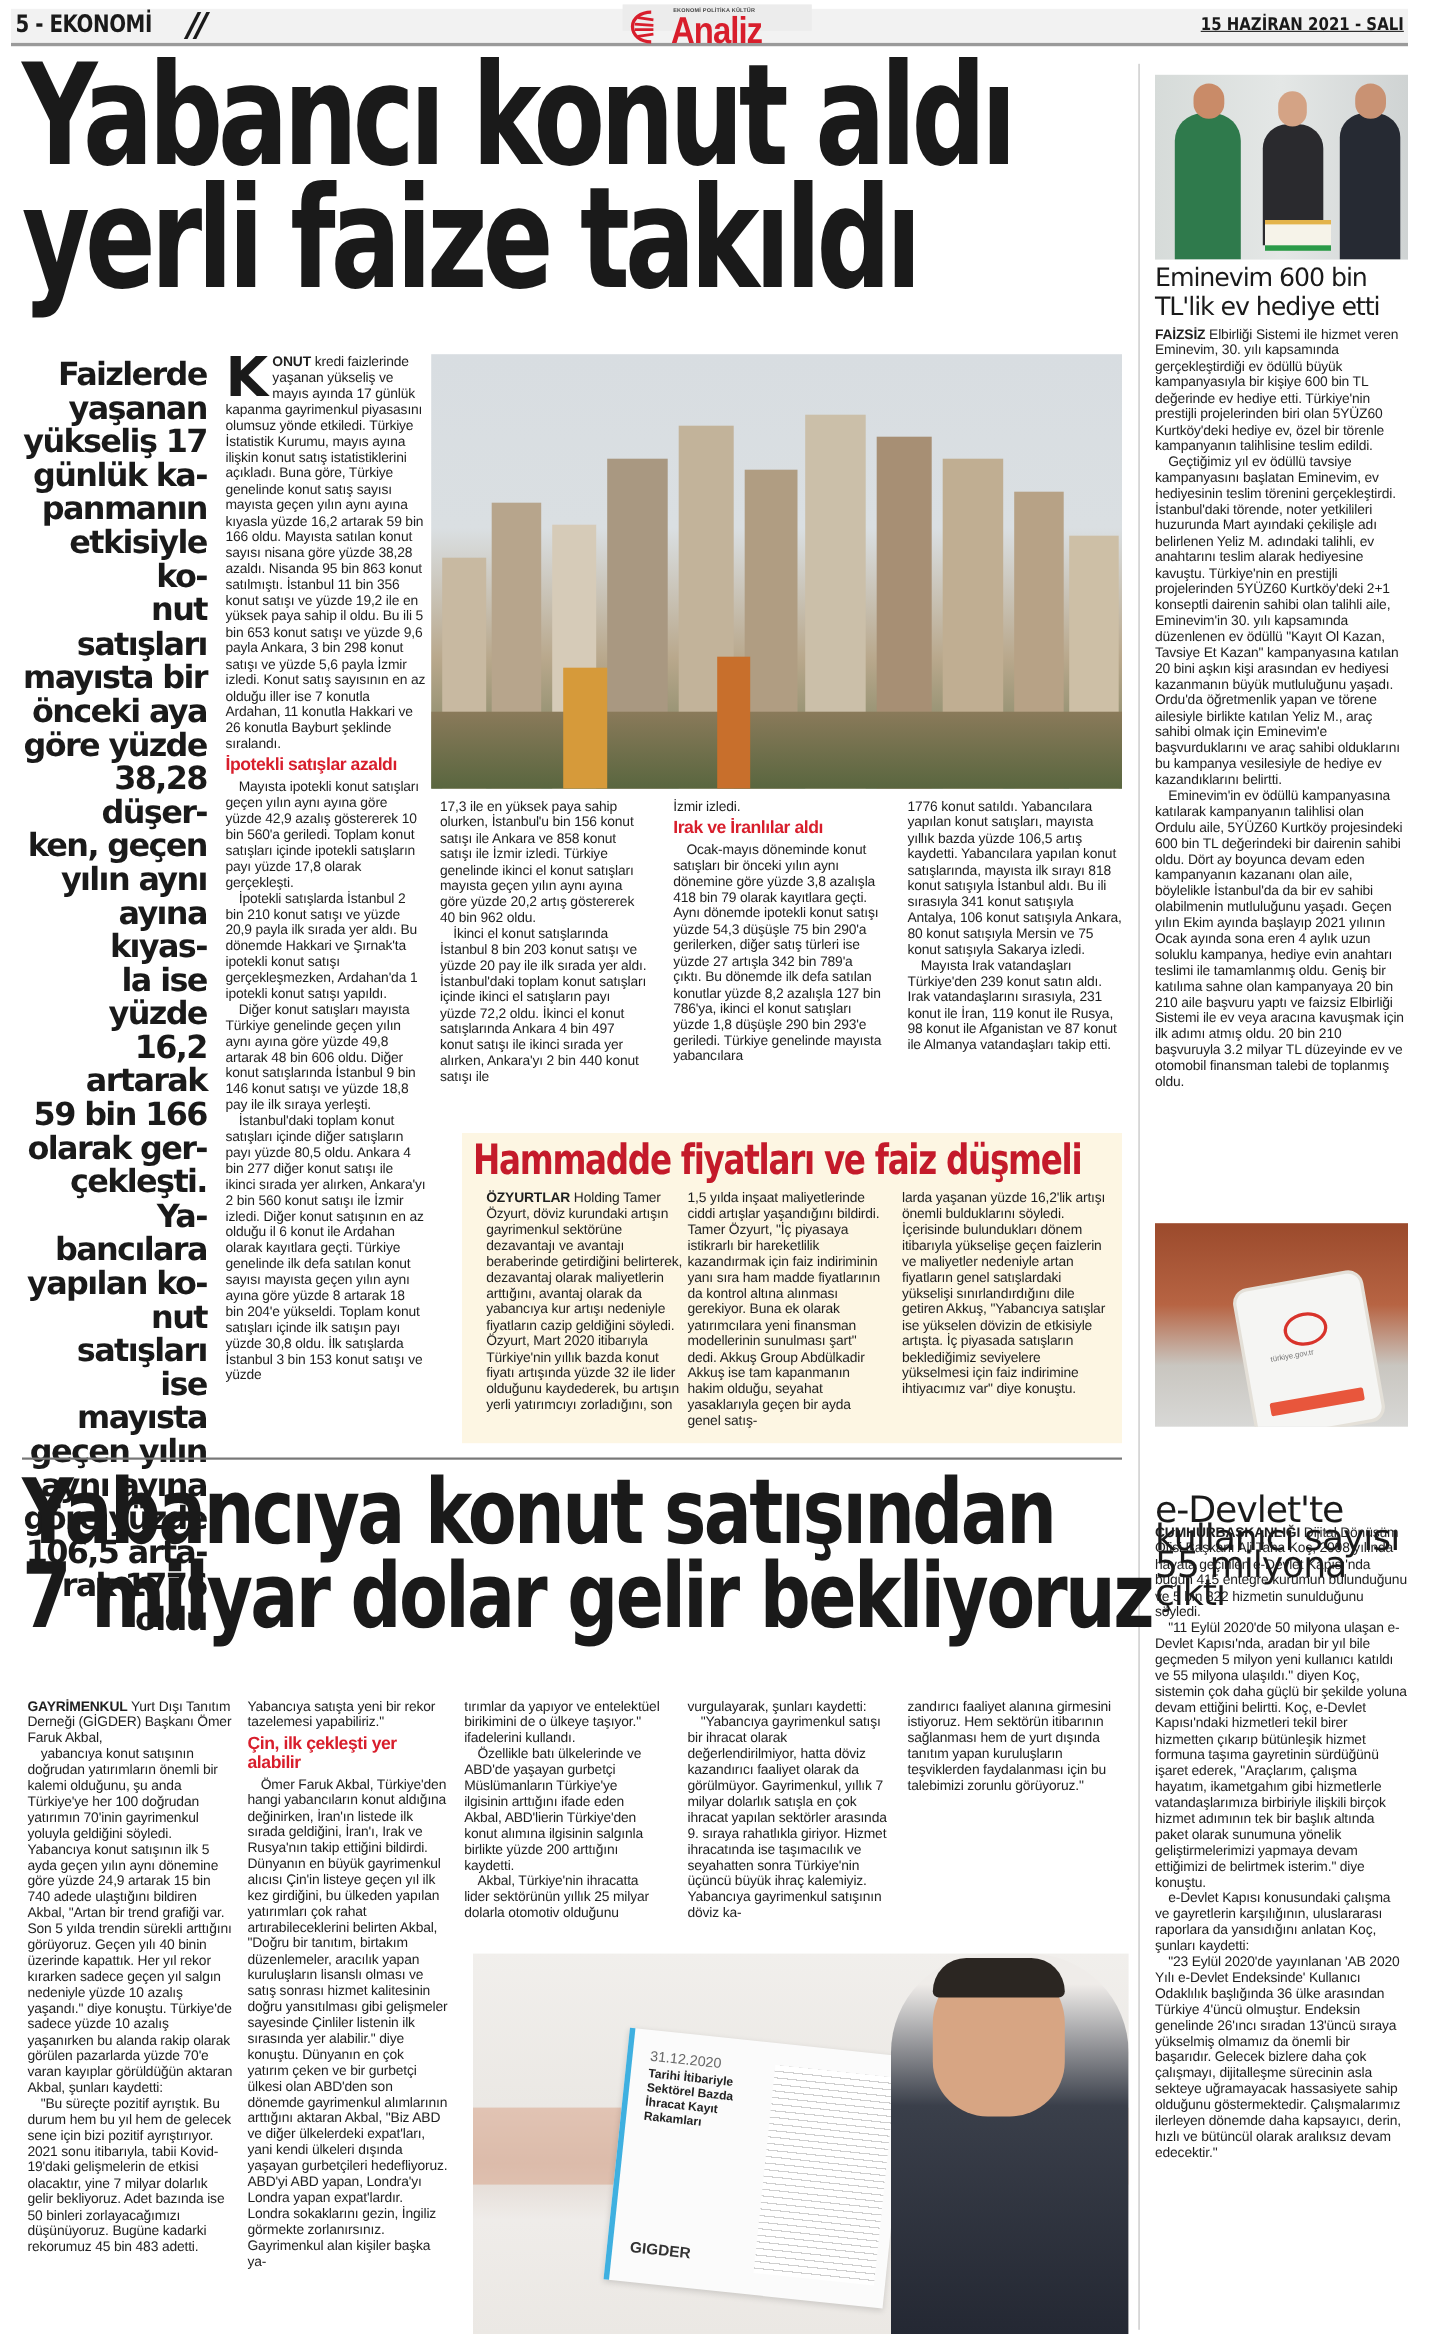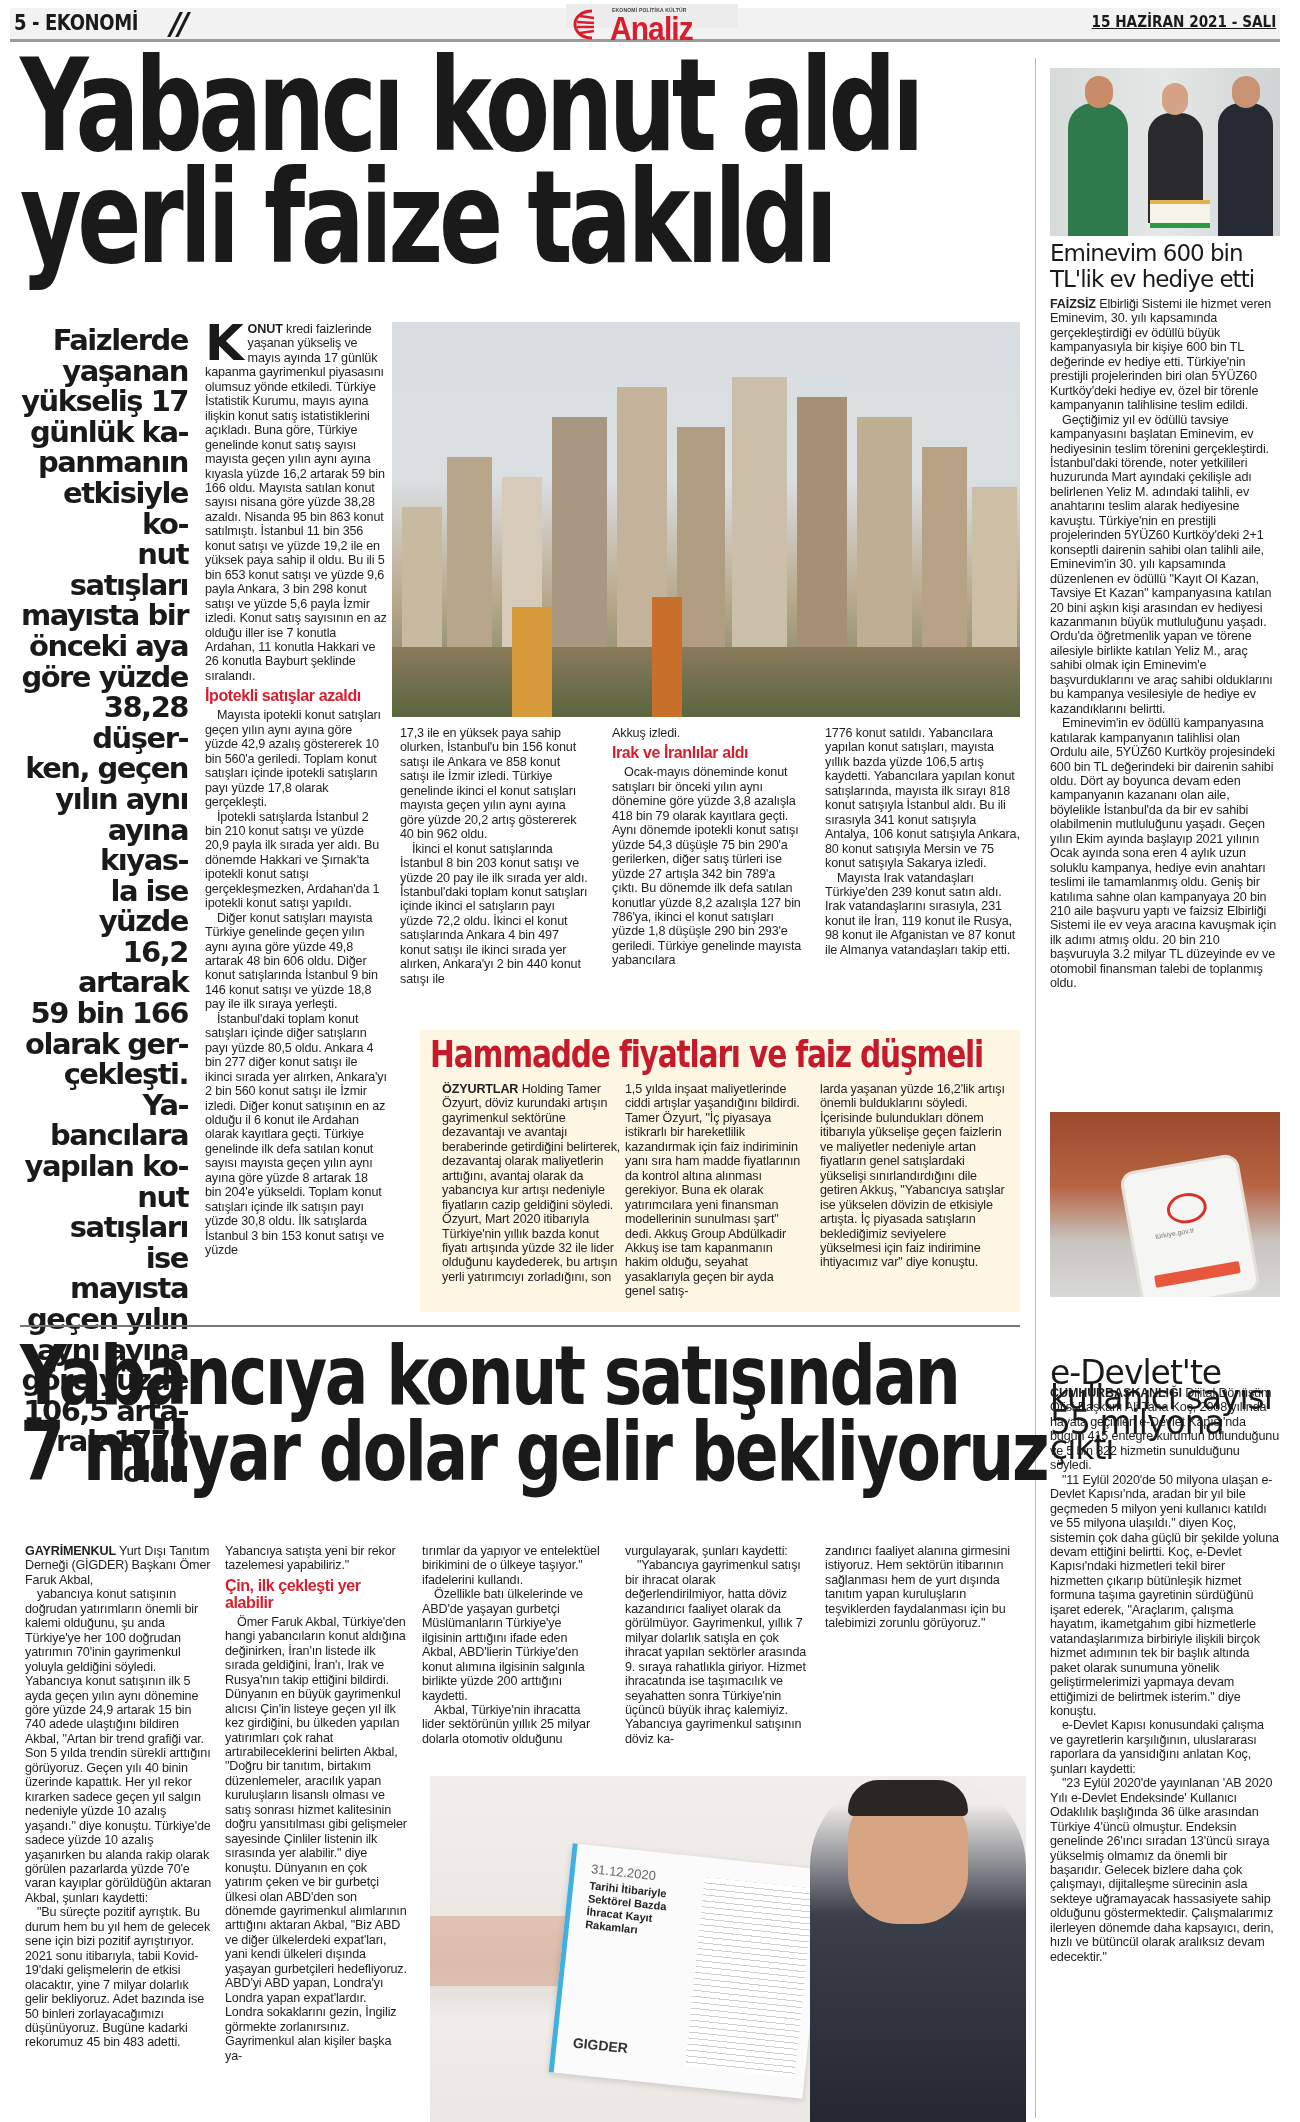--- a/index.html
+++ b/index.html
@@ -135,21 +135,21 @@
   <div class="bldg" style="left:0;width:628px;height:70px;background:linear-gradient(180deg,#8a7a5a,#59663f);"></div>
   <div class="bldg" style="left:120px;width:40px;height:110px;background:#d69a3a;"></div>
   <div class="bldg" style="left:260px;width:30px;height:120px;background:#c86f2c;"></div>
 </div>
 
 <div class="abs col" style="left:400px; top:726px; width:190px;">
   <p class="noindent">17,3 ile en yüksek paya sahip olurken, İstanbul'u bin 156 konut satışı ile Ankara ve 858 konut satışı ile İzmir izledi. Türkiye genelinde ikinci el konut satışları mayısta geçen yılın aynı ayına göre yüzde 20,2 artış göstererek 40 bin 962 oldu.</p>
   <p>İkinci el konut satışlarında İstanbul 8 bin 203 konut satışı ve yüzde 20 pay ile ilk sırada yer aldı. İstanbul'daki toplam konut satışları içinde ikinci el satışların payı yüzde 72,2 oldu. İkinci el konut satışlarında Ankara 4 bin 497 konut satışı ile ikinci sırada yer alırken, Ankara'yı 2 bin 440 konut satışı ile</p>
 </div>
 <div class="abs col" style="left:612px; top:726px; width:190px;">
-  <p class="noindent">Akkuş izledi.</p>
+  <p class="noindent">İzmir izledi.</p>
   <div class="subhead">Irak ve İranlılar aldı</div>
   <p>Ocak-mayıs döneminde konut satışları bir önceki yılın aynı dönemine göre yüzde 3,8 azalışla 418 bin 79 olarak kayıtlara geçti. Aynı dönemde ipotekli konut satışı yüzde 54,3 düşüşle 75 bin 290'a gerilerken, diğer satış türleri ise yüzde 27 artışla 342 bin 789'a çıktı. Bu dönemde ilk defa satılan konutlar yüzde 8,2 azalışla 127 bin 786'ya, ikinci el konut satışları yüzde 1,8 düşüşle 290 bin 293'e geriledi. Türkiye genelinde mayısta yabancılara</p>
 </div>
 <div class="abs col" style="left:825px; top:726px; width:195px;">
   <p class="noindent">1776 konut satıldı. Yabancılara yapılan konut satışları, mayısta yıllık bazda yüzde 106,5 artış kaydetti. Yabancılara yapılan konut satışlarında, mayısta ilk sırayı 818 konut satışıyla İstanbul aldı. Bu ili sırasıyla 341 konut satışıyla Antalya, 106 konut satışıyla Ankara, 80 konut satışıyla Mersin ve 75 konut satışıyla Sakarya izledi.</p>
   <p>Mayısta Irak vatandaşları Türkiye'den 239 konut satın aldı. Irak vatandaşlarını sırasıyla, 231 konut ile İran, 119 konut ile Rusya, 98 konut ile Afganistan ve 87 konut ile Almanya vatandaşları takip etti.</p>
 </div>
 
 <div class="abs hammadde-box">
   <div class="abs hammadde-title">Hammadde fiyatları ve faiz düşmeli</div>

